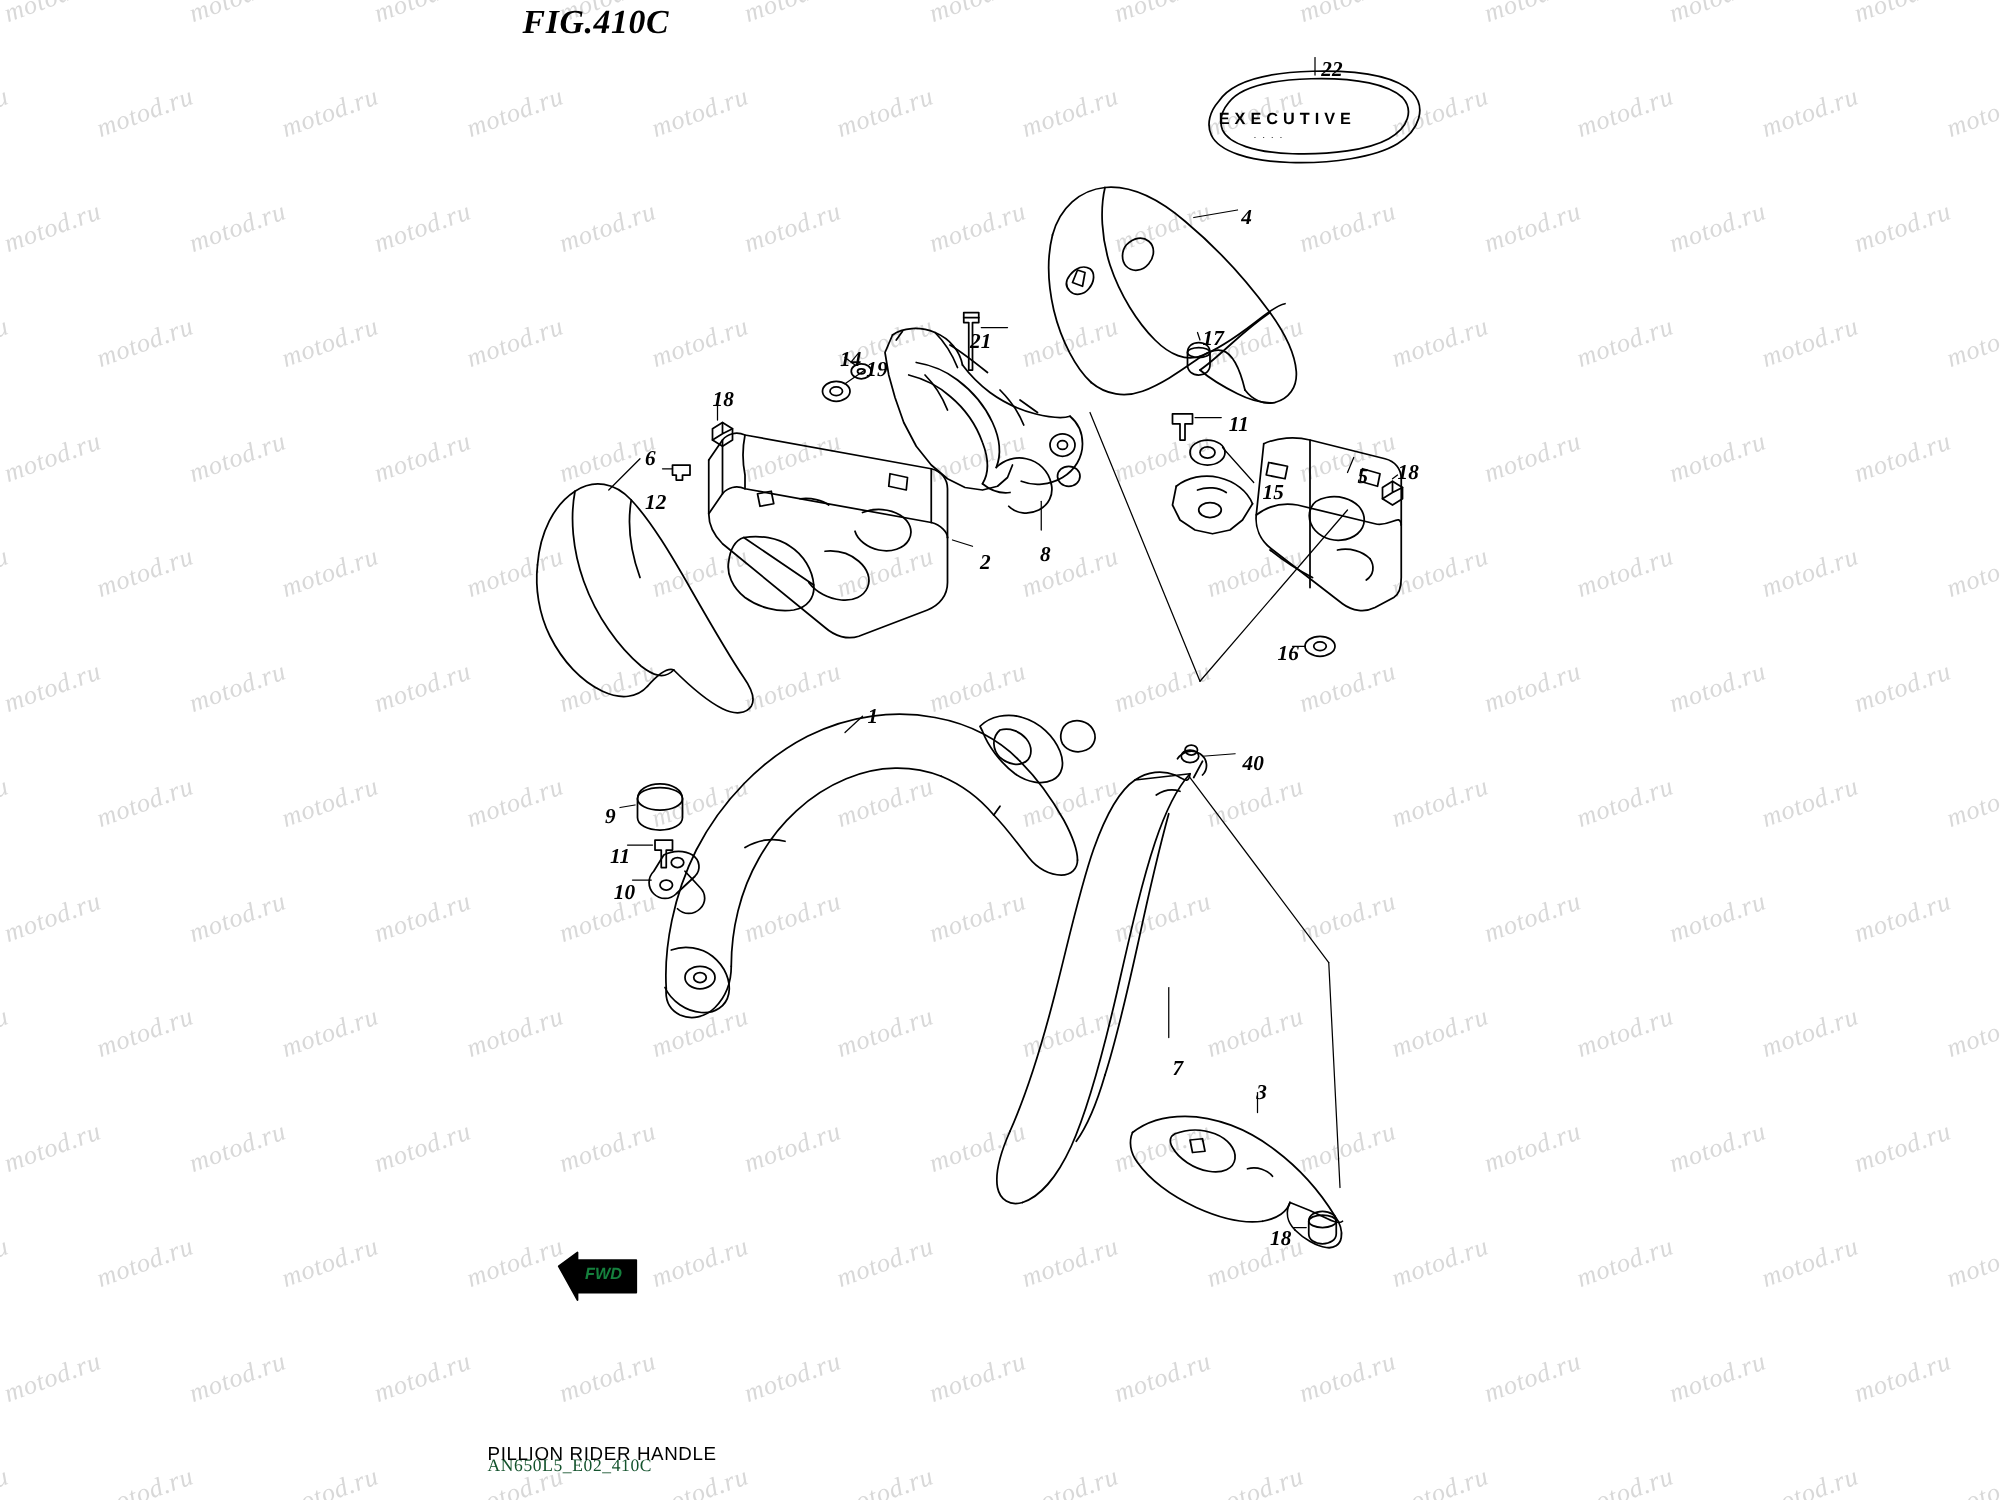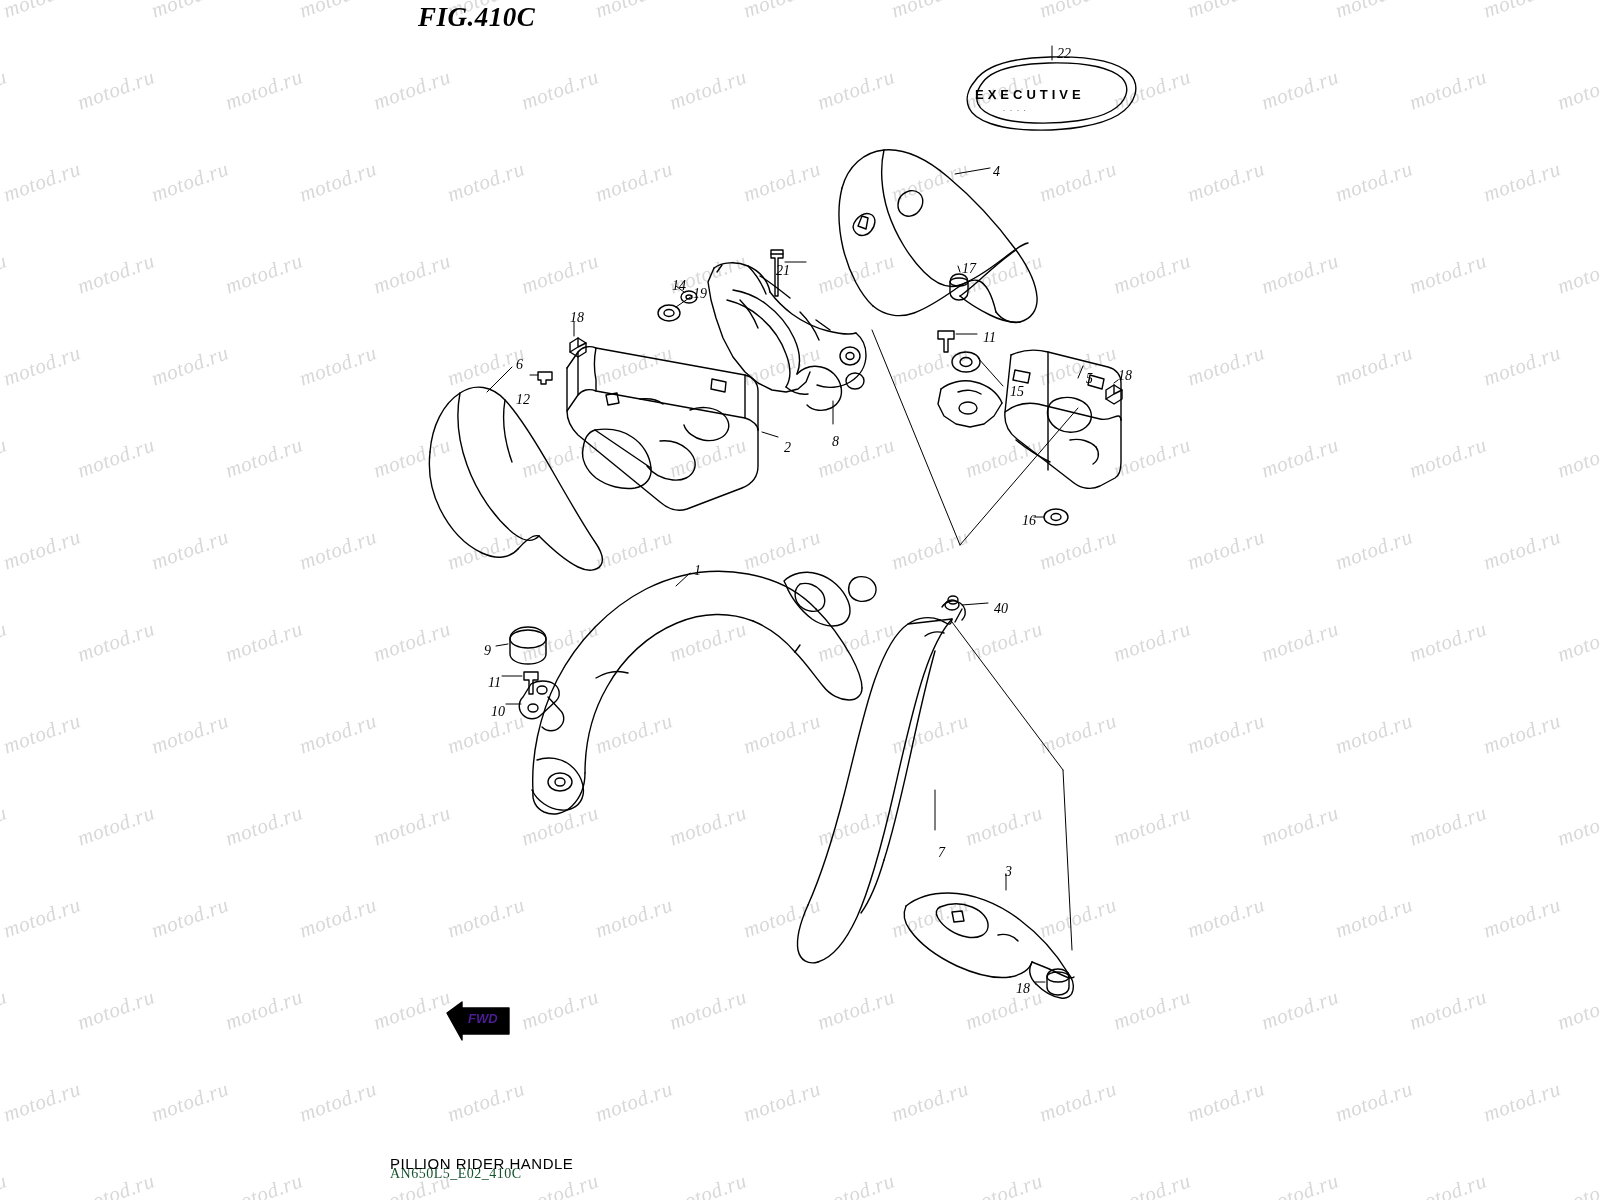--- a/index.html
+++ b/index.html
@@ -38,22 +38,22 @@
   
   #artwork {
     position: absolute;
     left: 0; top: 0;
     z-index: 10;
   }
   .lbl {
     position: absolute;
     font-family: "Liberation Serif", serif;
     font-style: italic;
-    font-weight: normal;
-    font-size: 14px;
+    font-weight: bold;
+    font-size: 17px;
     color: #000;
     z-index: 20;
     white-space: nowrap;
   }
   #fig-title {
     position: absolute;
     left: 418px;
     top: 2px;
     font-family: "Liberation Serif", serif;
     font-style: italic;
@@ -105,21 +105,21 @@
     z-index: 20;
   }
   #fwd-text {
     position: absolute;
     left: 468px;
     top: 1011px;
     font-family: "Liberation Sans", sans-serif;
     font-size: 13px;
     font-weight: bold;
     font-style: italic;
-    color: #4c1d95;
+    color: #15803d;
     z-index: 21;
   }
 </style>
 </head>
 <body>
 
 <div id="page">
 
   <div id="watermarks">
       <div class="wm" style="color: rgb(216, 216, 216); left: 0px; top: 0px;">motod.ru</div>

